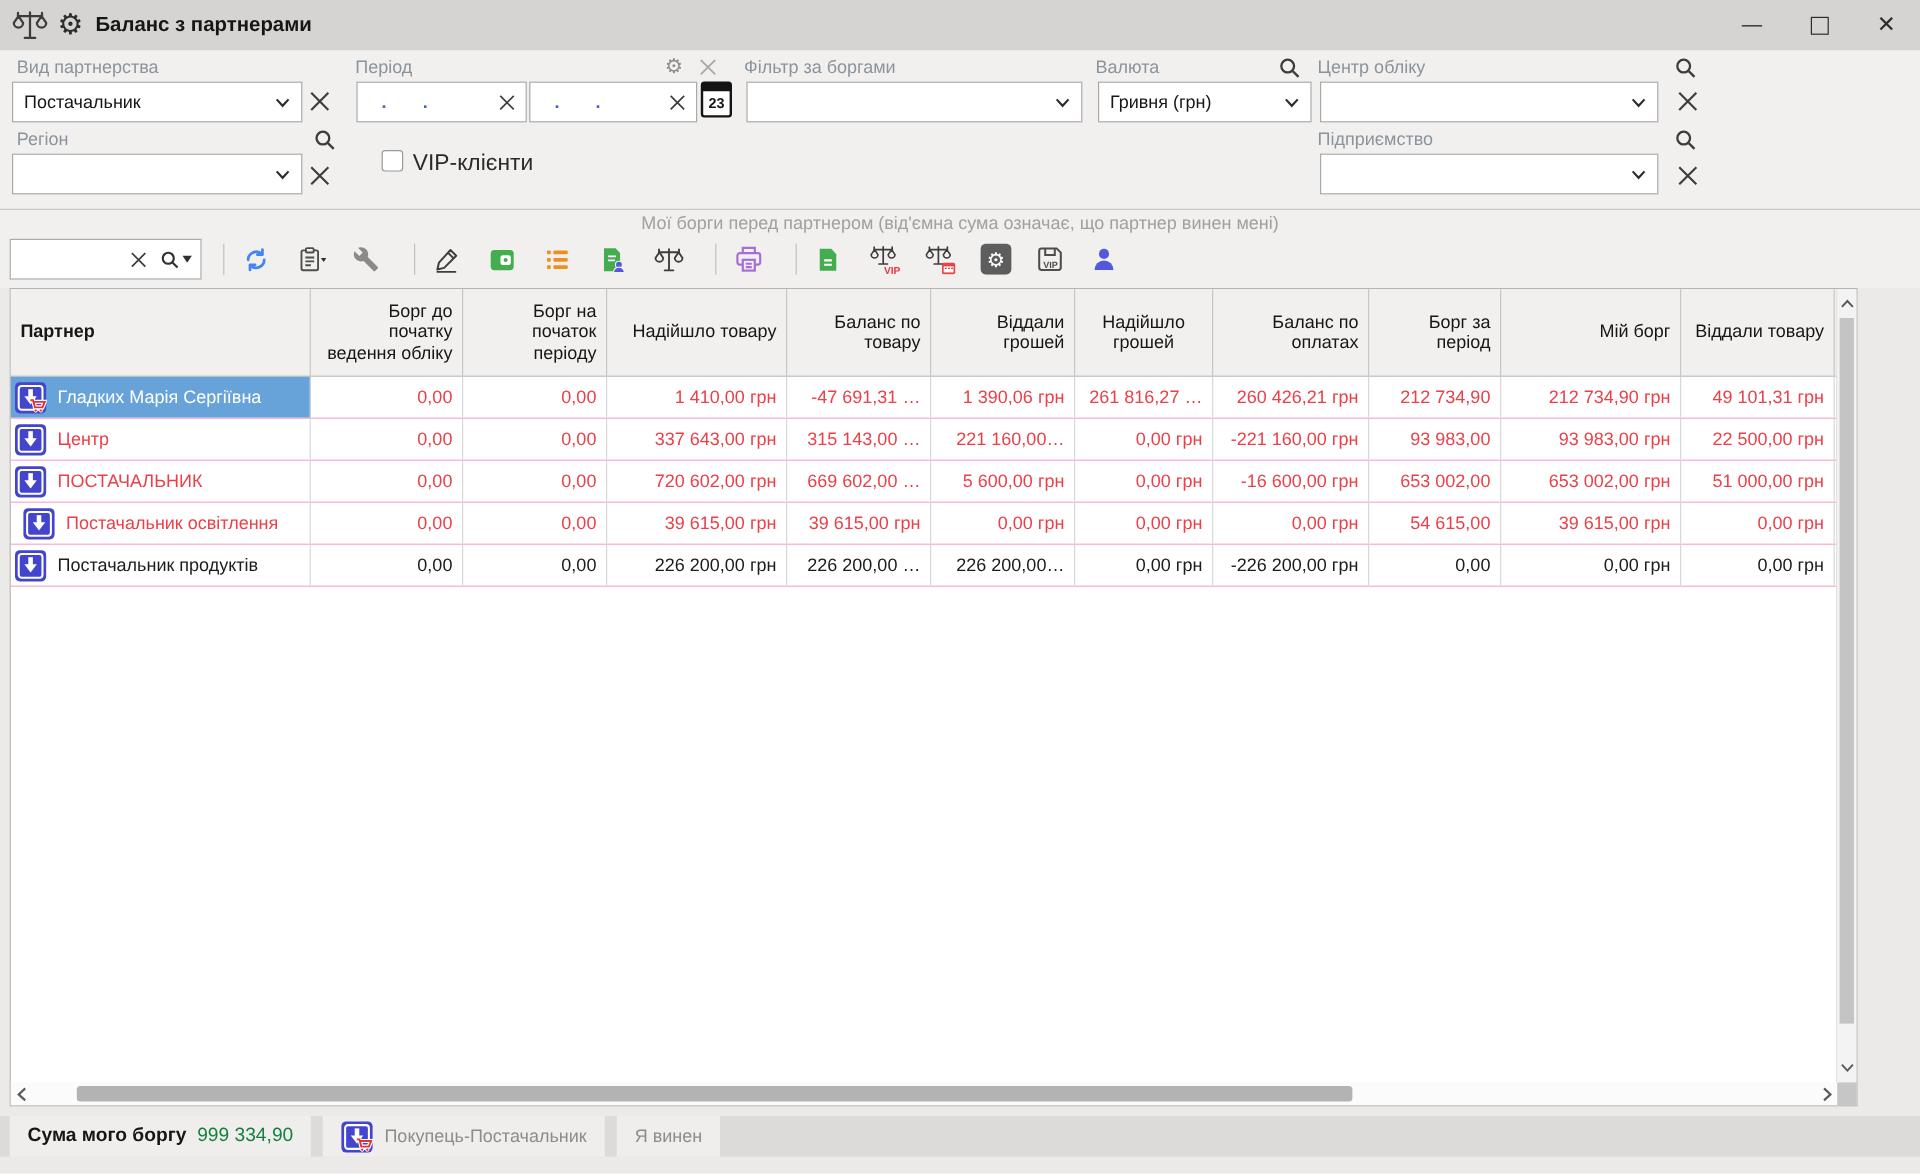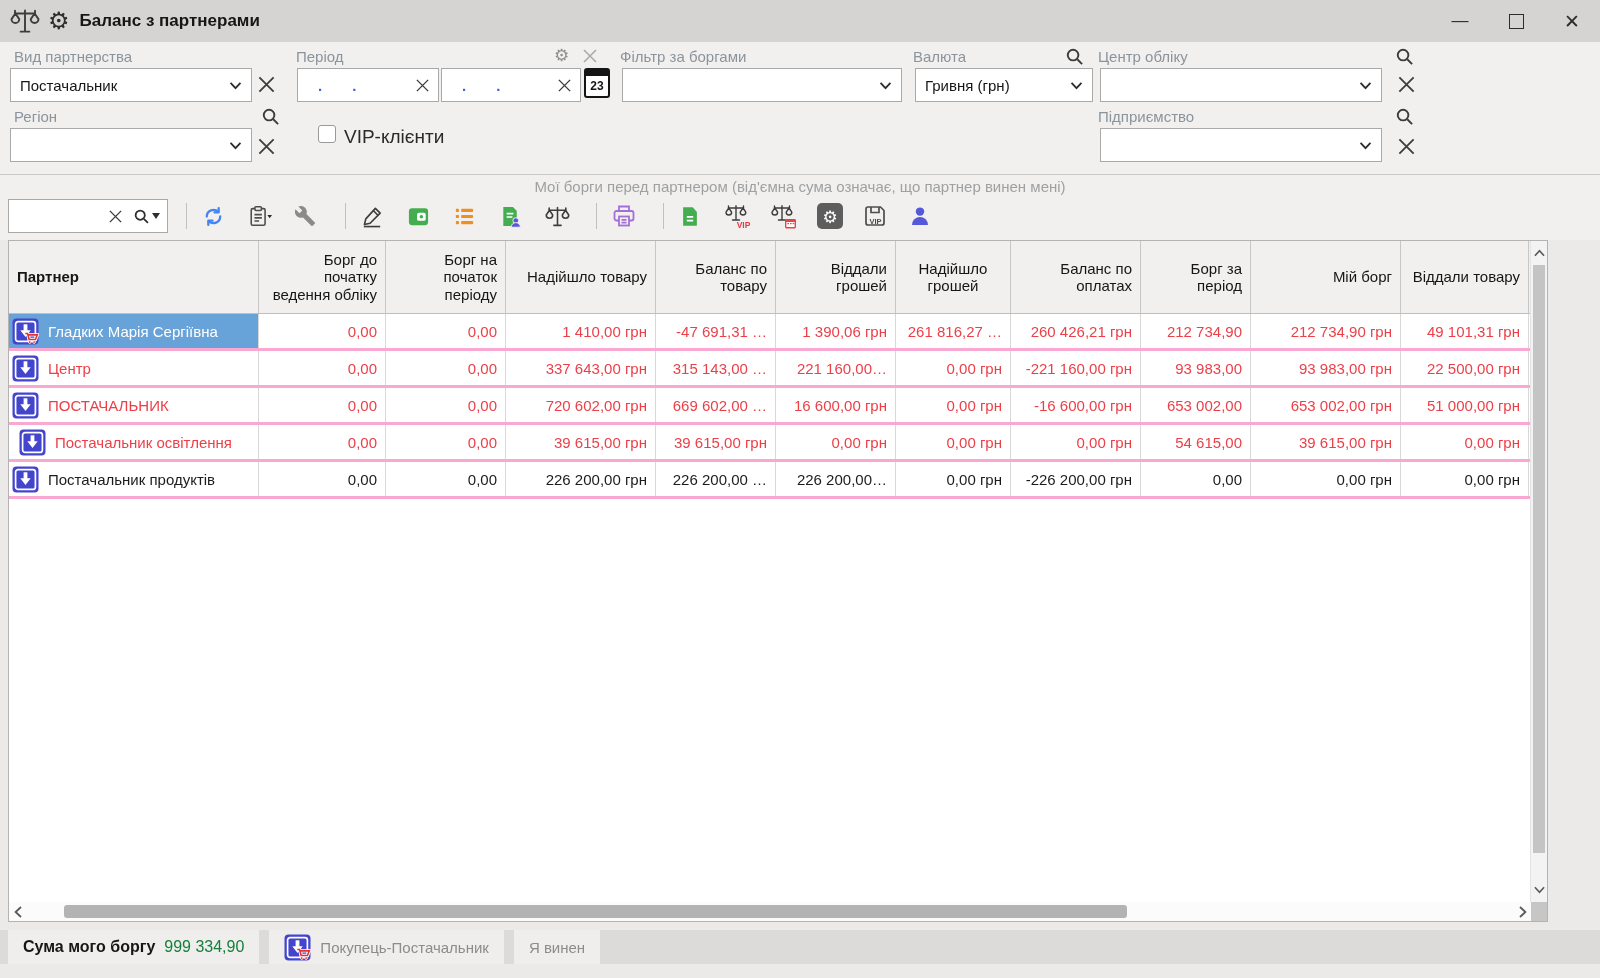--- a/index.html
+++ b/index.html
@@ -41,21 +41,21 @@
   .search-box .sb-mag{display:flex;align-items:center;margin-right:7px;}
   .tsep{width:1px;height:26px;background:#c2c0bf;margin:0 10px;}
   .tbtn{width:36px;height:36px;display:flex;align-items:center;margin:16px 5px;}
   .ticon{display:flex;align-items:center;justify-content:center;position:relative;}
   .search-box{margin-right:8px;}
   
   .grid{position:absolute;top:240px;left:8px;width:1540px;height:682px;background:#fff;border:1px solid #b5b3b2;box-sizing:border-box;}
   .thead{display:flex;height:72px;background:#f1f0ef;border-bottom:1px solid #bfbfbf;width:1523px;}
   .th{box-sizing:border-box;border-right:1px solid #c6c6c6;display:flex;align-items:center;justify-content:flex-end;text-align:right;padding:3px 8px;font-size:15px;color:#161616;line-height:1.15;}
   .th.first{justify-content:flex-start;text-align:left;font-weight:bold;}
-  .trow{display:flex;height:34px;border-bottom:3px solid #f9a8d4;width:1523px;}
+  .trow{display:flex;height:34px;border-bottom:1px solid #f9a8d4;width:1523px;}
   .td{box-sizing:border-box;border-right:1px solid #d8d8d8;display:flex;align-items:center;justify-content:flex-end;padding:0 8px;font-size:15px;white-space:nowrap;overflow:hidden;}
   .td.first{justify-content:flex-start;padding:0 6px 0 3px;gap:9px;}
   .trow.red .td{color:#ec4049;}
   .trow.dark .td{color:#1c1c1c;}
   .trow .pname{white-space:nowrap;overflow:hidden;}
   .trow.red .pname{color:#ec4049;}
   .trow.dark .pname{color:#1c1c1c;}
   .trow.selected .td.first{background:#67a3d9;}
   .trow.selected .pname{color:#ffffff;}
   .picon{display:flex;align-items:center;}
@@ -481,21 +481,21 @@
               <rect x="11.6" y="6.3" width="3.8" height="6.6" fill="#fff"></rect>
               <path d="M8.3 12.3h10.4l-5.2 6.8z" fill="#fff"></path>
             </svg>
           </span>
           <span class="pname">ПОСТАЧАЛЬНИК</span>
         </div>
         <div class="td num" style="width: 127px;">0,00</div>
         <div class="td num" style="width: 120px;">0,00</div>
         <div class="td num" style="width: 150px;">720 602,00 грн</div>
         <div class="td num" style="width: 120px;">669 602,00 …</div>
-        <div class="td num" style="width: 120px;">16 600,00 грн</div>
+        <div class="td num" style="width: 120px;">5 600,00 грн</div>
         <div class="td num" style="width: 115px;">0,00 грн</div>
         <div class="td num" style="width: 130px; text-align: center;">-16 600,00 грн</div>
         <div class="td num" style="width: 110px;">653 002,00</div>
         <div class="td num" style="width: 150px;">653 002,00 грн</div>
         <div class="td num" style="width: 128px;">51 000,00 грн</div>
       </div>
       <div class="trow red">
         <div class="td first" style="width: 250px; padding-left: 10px;">
           <span class="picon">
             <svg width="27" height="27" viewBox="0 0 27 27">

